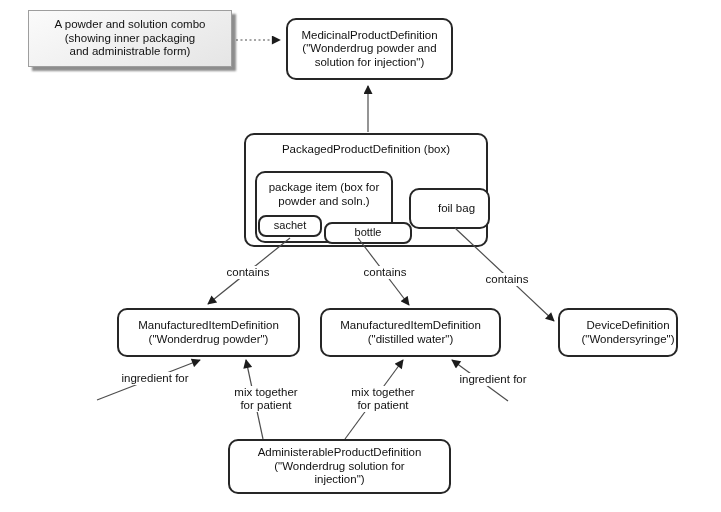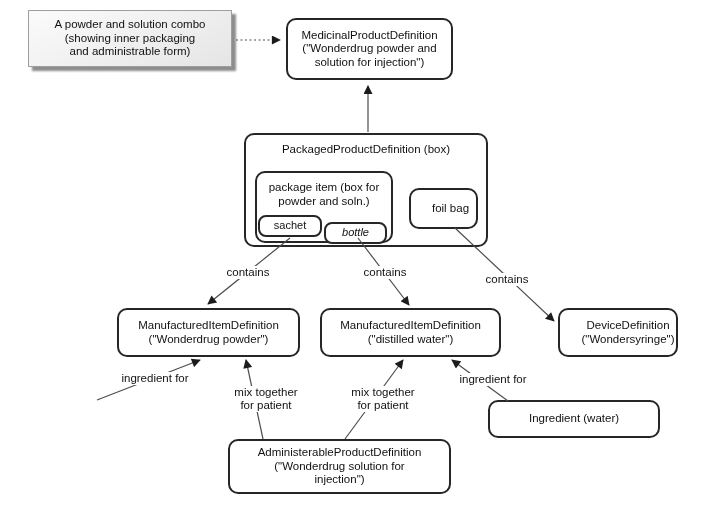--- a/index.html
+++ b/index.html
@@ -49,22 +49,22 @@
     font-size:11.5px;line-height:13px;
     text-align:center;white-space:pre-line;
     color:#111111;z-index:6;
   }
 
   
   .n-medicinal{left:286px;top:18px;width:167px;height:62px;}
   .n-packaged{left:244px;top:133px;width:244px;height:114px;}
   .n-package-item{left:255px;top:171px;width:138px;height:72px;}
   .n-sachet{left:258px;top:215px;width:64px;height:22px;}
-  .n-bottle{left:324px;top:222px;width:63px;height:22px;font-style:italic;}
-  .n-foilbag{left:409px;top:188px;width:69px;height:41px;padding-left:14px;}
+  .n-bottle{left:324px;top:222px;width:88px;height:22px;}
+  .n-foilbag{left:409px;top:188px;width:81px;height:41px;padding-left:14px;}
   .n-mid-powder{left:117px;top:308px;width:183px;height:49px;}
   .n-mid-water{left:320px;top:308px;width:181px;height:49px;}
   .n-device{left:558px;top:308px;width:120px;height:49px;padding-left:20px;}
   .n-ingredient-chem{left:3px;top:400px;width:174px;height:41px;}
   .n-ingredient-water{left:488px;top:400px;width:172px;height:38px;}
   .n-admin{left:228px;top:439px;width:223px;height:55px;}
 
   
   .l-contains-1{left:248px;top:266px;}
   .l-contains-2{left:385px;top:266px;}
@@ -100,21 +100,20 @@
   <div class="node node--small n-bottle">bottle</div>
   <div class="node n-foilbag">foil bag</div>
 
   <div class="node n-mid-powder">ManufacturedItemDefinition
 ("Wonderdrug powder")</div>
   <div class="node n-mid-water">ManufacturedItemDefinition
 ("distilled water")</div>
   <div class="node n-device">DeviceDefinition
 ("Wondersyringe")</div>
 
-  <div class="node n-ingredient-water">Ingredient (water)</div>
   <div class="node n-admin">AdministerableProductDefinition
 ("Wonderdrug solution for
 injection")</div>
 
   <svg class="edges" viewBox="0 0 721 512" xmlns="http://www.w3.org/2000/svg">
     <defs>
       <marker id="arrow" viewBox="0 0 10 10" refX="9" refY="5" markerWidth="9" markerHeight="7.5" orient="auto">
         <path d="M0,0 L10,5 L0,10 z" fill="#1c1c1c"></path>
       </marker>
     </defs>

